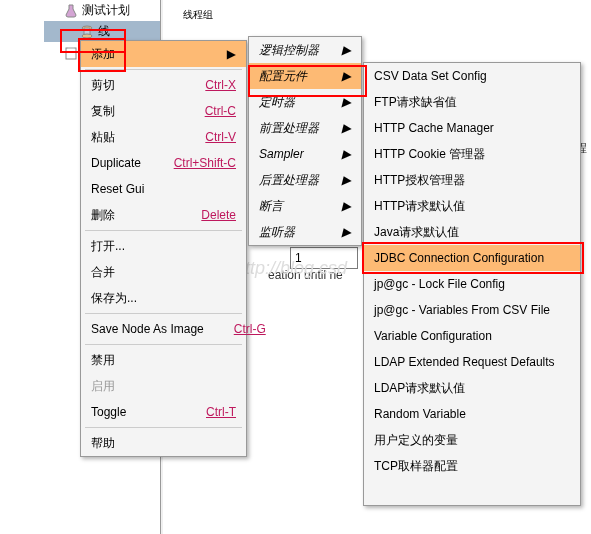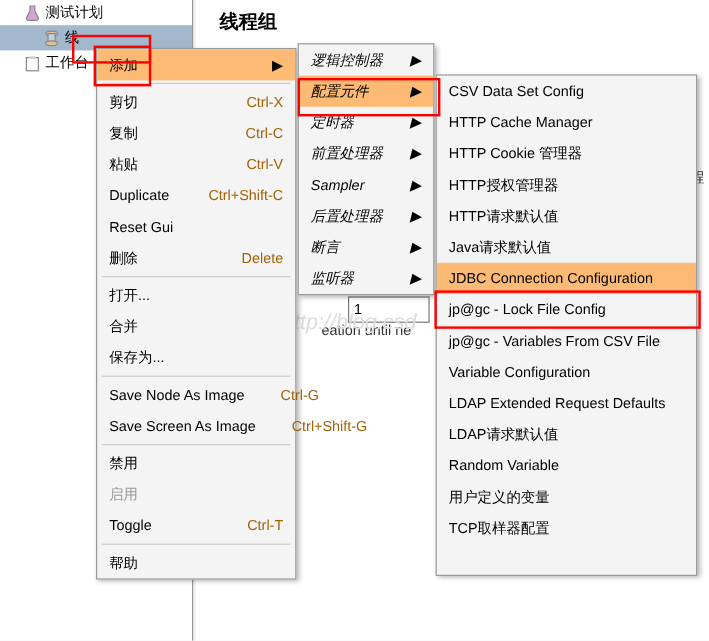--- a/index.html
+++ b/index.html
@@ -19,59 +19,61 @@
   width: 160px;
   height: 534px;
   background: #fff;
   border-right: 1px solid #999;
 }
 .tree-item {
   padding: 2px 4px 2px 20px;
   display: flex;
   align-items: center;
   gap: 4px;
+  margin-left: 44px;
 }
 .tree-icon {
   width: 14px;
   height: 14px;
   display: inline-block;
 }
 .main-area {
   position: absolute;
   left: 163px;
   top: 0;
   right: 0;
   height: 534px;
   background: #fff;
 }
 .main-title {
-  font-weight: bold;
-  font-size: 16px;
+  font-weight: normal;
+  font-size: 10px;
   padding: 8px 20px;
 }
 .menu {
   position: absolute;
   background: #f4f4f4;
   border: 1px solid #999;
   box-shadow: 2px 2px 4px rgba(0,0,0,0.3);
 }
 .menu-item {
   padding: 4px 10px;
   display: flex;
   justify-content: space-between;
   align-items: center;
   white-space: nowrap;
   min-height: 18px;
 }
 .menu-item.highlighted {
   background: #fdba74;
 }
 .menu-item .shortcut {
-  color: #a16207;
+  color: #be185d;
   margin-left: 30px;
+  text-decoration: underline;
 }
 .menu-item .arrow {
   margin-left: 8px;
 }
 .menu-sep {
   height: 1px;
   background: #ccc;
   margin: 2px 4px;
 }
 .redbox {
@@ -187,24 +189,20 @@
       <span>合并</span>
     </div>
   <div class="menu-item">
       <span>保存为...</span>
     </div>
   <div class="menu-sep"></div>
   <div class="menu-item">
       <span>Save Node As Image</span>
       <span class="shortcut">Ctrl-G</span>
     </div>
-  <div class="menu-item">
-      <span>Save Screen As Image</span>
-      <span class="shortcut">Ctrl+Shift-G</span>
-    </div>
   <div class="menu-sep"></div>
   <div class="menu-item">
       <span>禁用</span>
     </div>
   <div class="menu-item" style="color:#999">
       <span>启用</span>
     </div>
   <div class="menu-item">
       <span>Toggle</span>
       <span class="shortcut">Ctrl-T</span>
@@ -246,20 +244,23 @@
     </div>
   <div class="menu-item">
       <span>监听器</span>
       <span class="arrow">▶</span>
     </div>
 </div>
 
 <div class="menu menu3">
   <div class="menu-item">
       <span>CSV Data Set Config</span>
+    </div>
+  <div class="menu-item">
+      <span>FTP请求缺省值</span>
     </div>
   <div class="menu-item">
       <span>HTTP Cache Manager</span>
     </div>
   <div class="menu-item">
       <span>HTTP Cookie 管理器</span>
     </div>
   <div class="menu-item">
       <span>HTTP授权管理器</span>
     </div>

